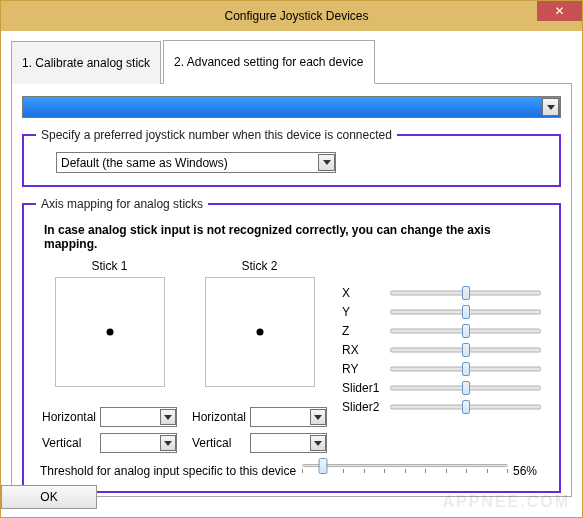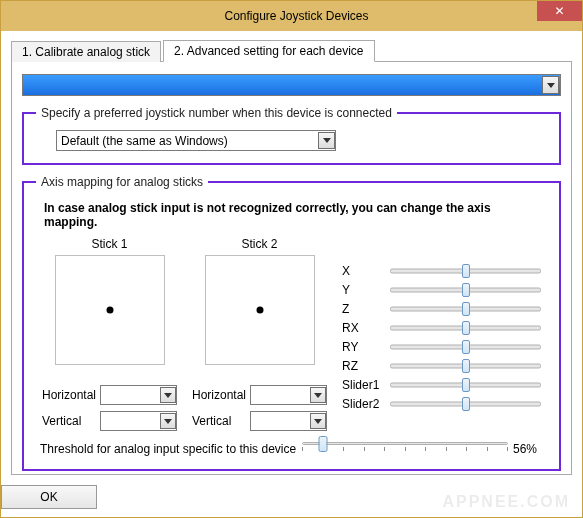--- a/index.html
+++ b/index.html
@@ -51,21 +51,21 @@
     position: relative;
     height: calc(100% - 30px);
   }
   .tabs {
     display: flex;
     align-items: flex-end;
     position: relative;
     z-index: 2;
   }
   .tab {
-    padding: 3px 10px;
+    padding: 14px 10px;
     border: 1px solid #aaa;
     border-bottom: none;
     background: #f3f3f3;
     margin-right: 2px;
     position: relative;
     top: 1px;
     cursor: pointer;
     font-size: 12px;
   }
   .tab.active {
@@ -361,26 +361,20 @@
                   <div class="slider-thumb"></div>
                 </div>
             </div>
             <div class="slider-row">
               <span class="slider-label">RY</span>
               <div class="slider-track">
                   <div class="slider-thumb"></div>
                 </div>
             </div>
             <div class="slider-row">
-              <span class="slider-label">RZ</span>
-              <div class="slider-track">
-                  <div class="slider-thumb"></div>
-                </div>
-            </div>
-            <div class="slider-row">
               <span class="slider-label">Slider1</span>
               <div class="slider-track">
                   <div class="slider-thumb"></div>
                 </div>
             </div>
             <div class="slider-row">
               <span class="slider-label">Slider2</span>
               <div class="slider-track">
                   <div class="slider-thumb"></div>
                 </div>

